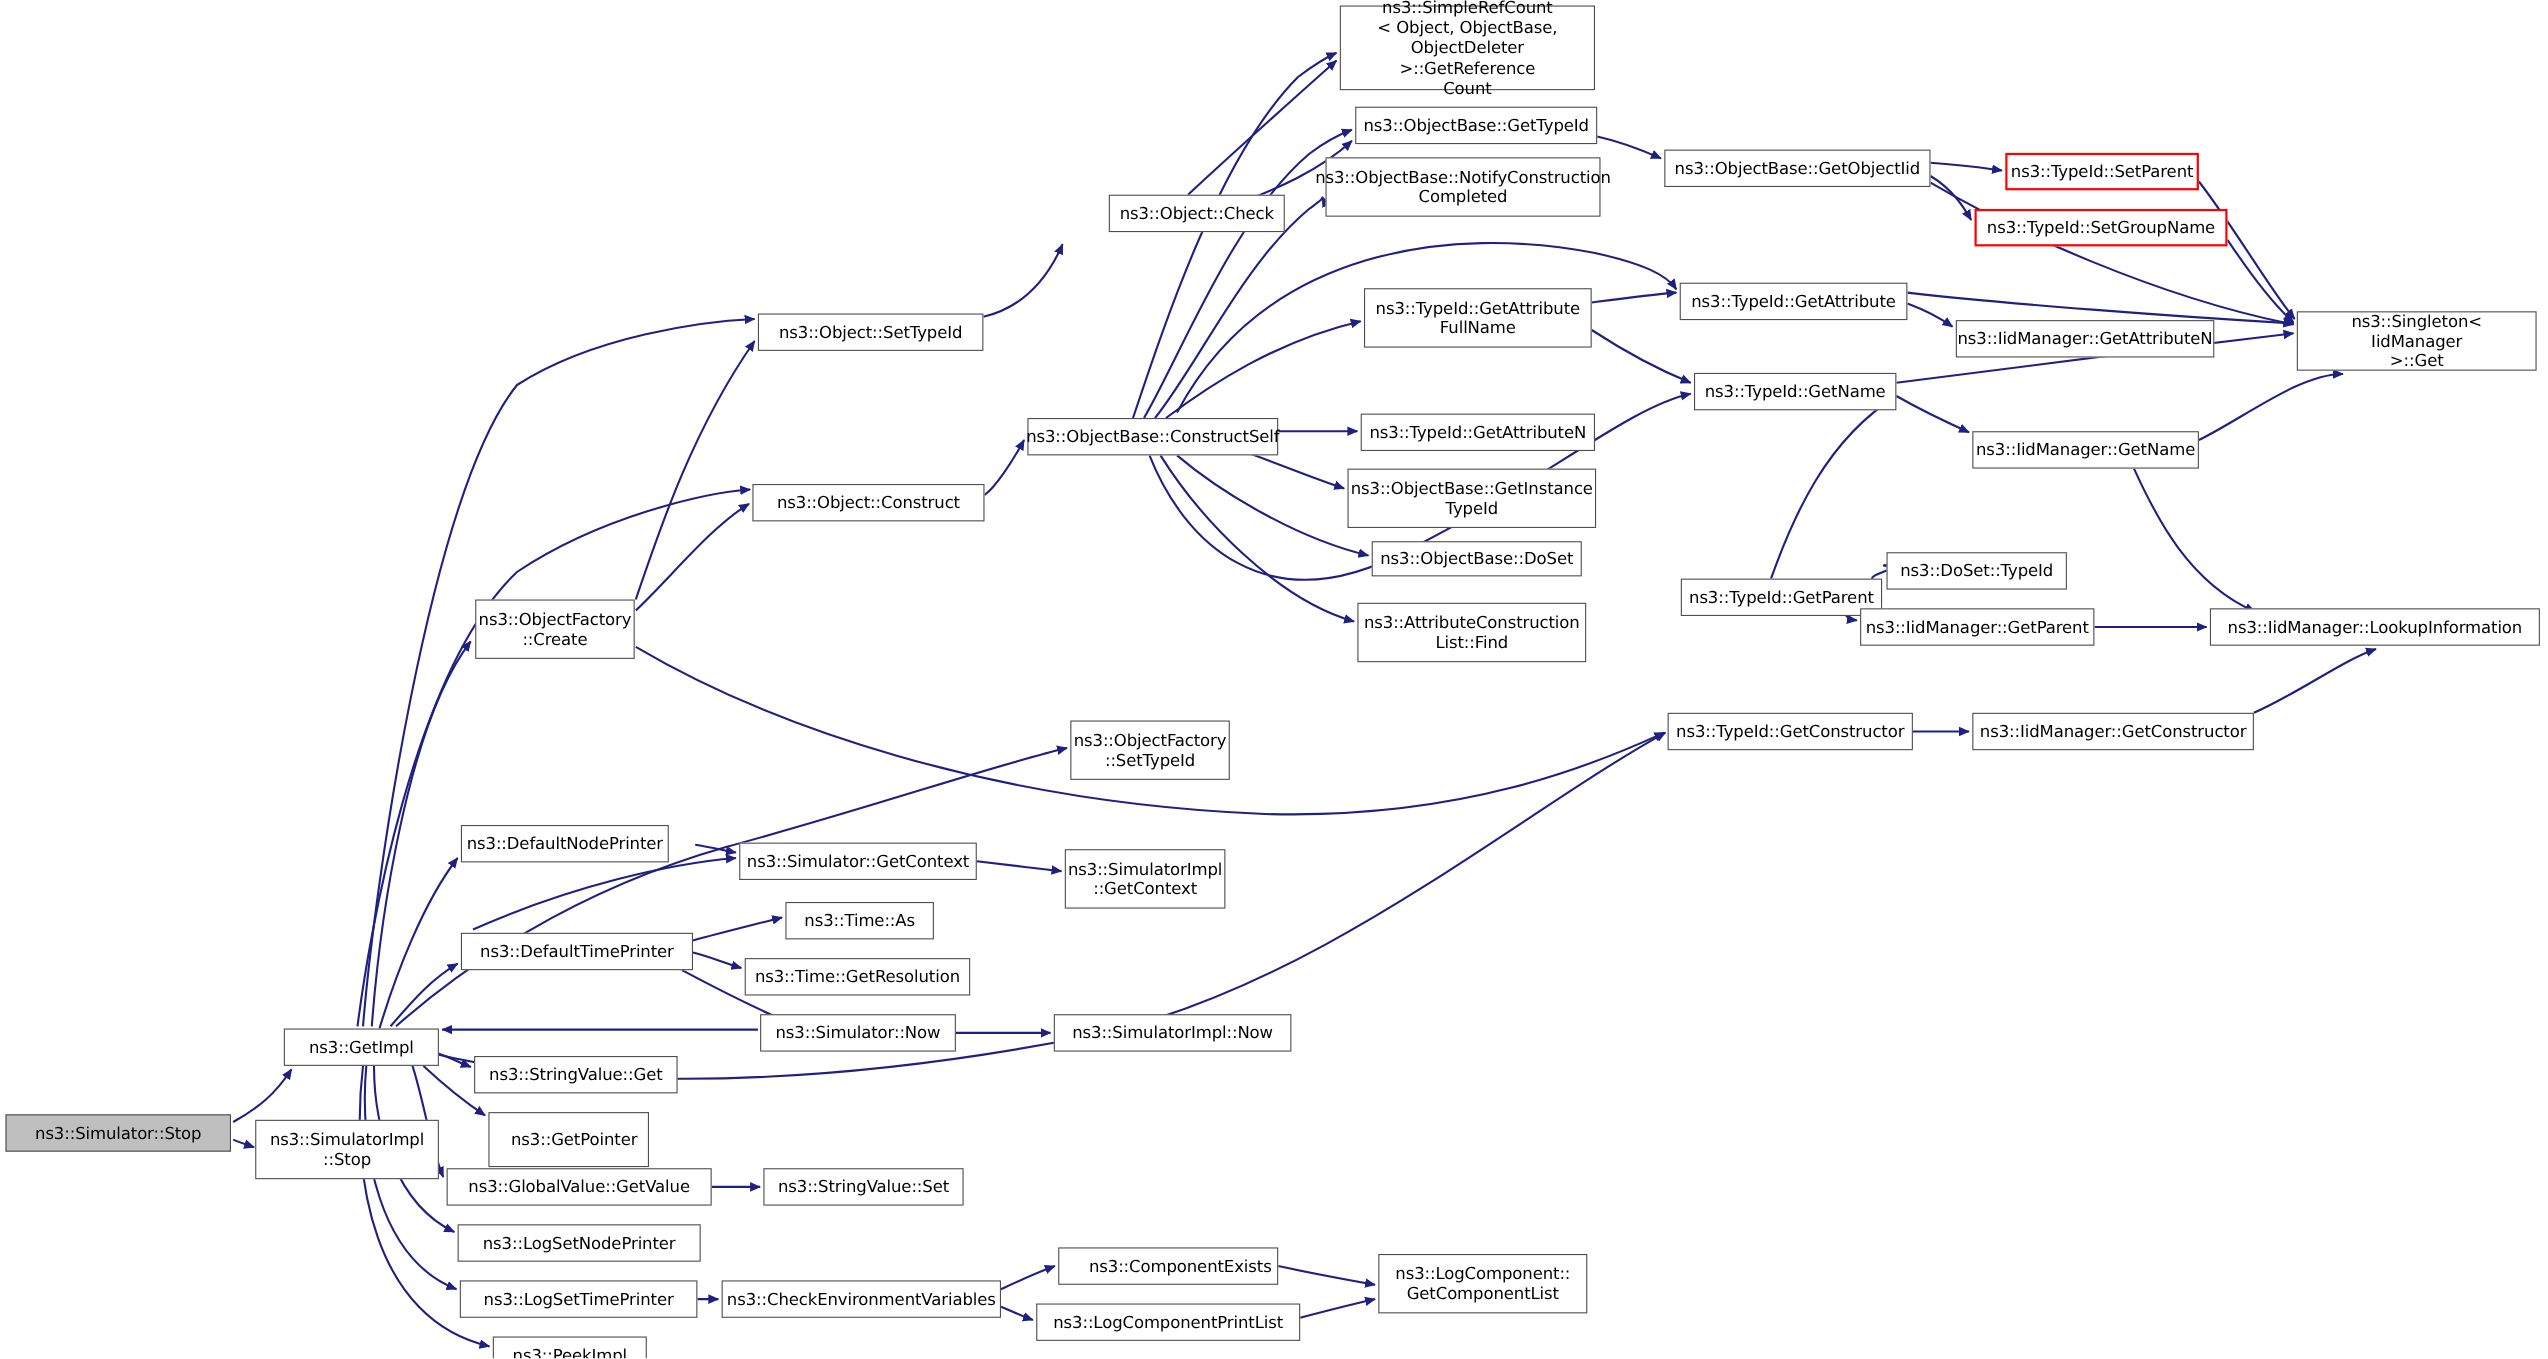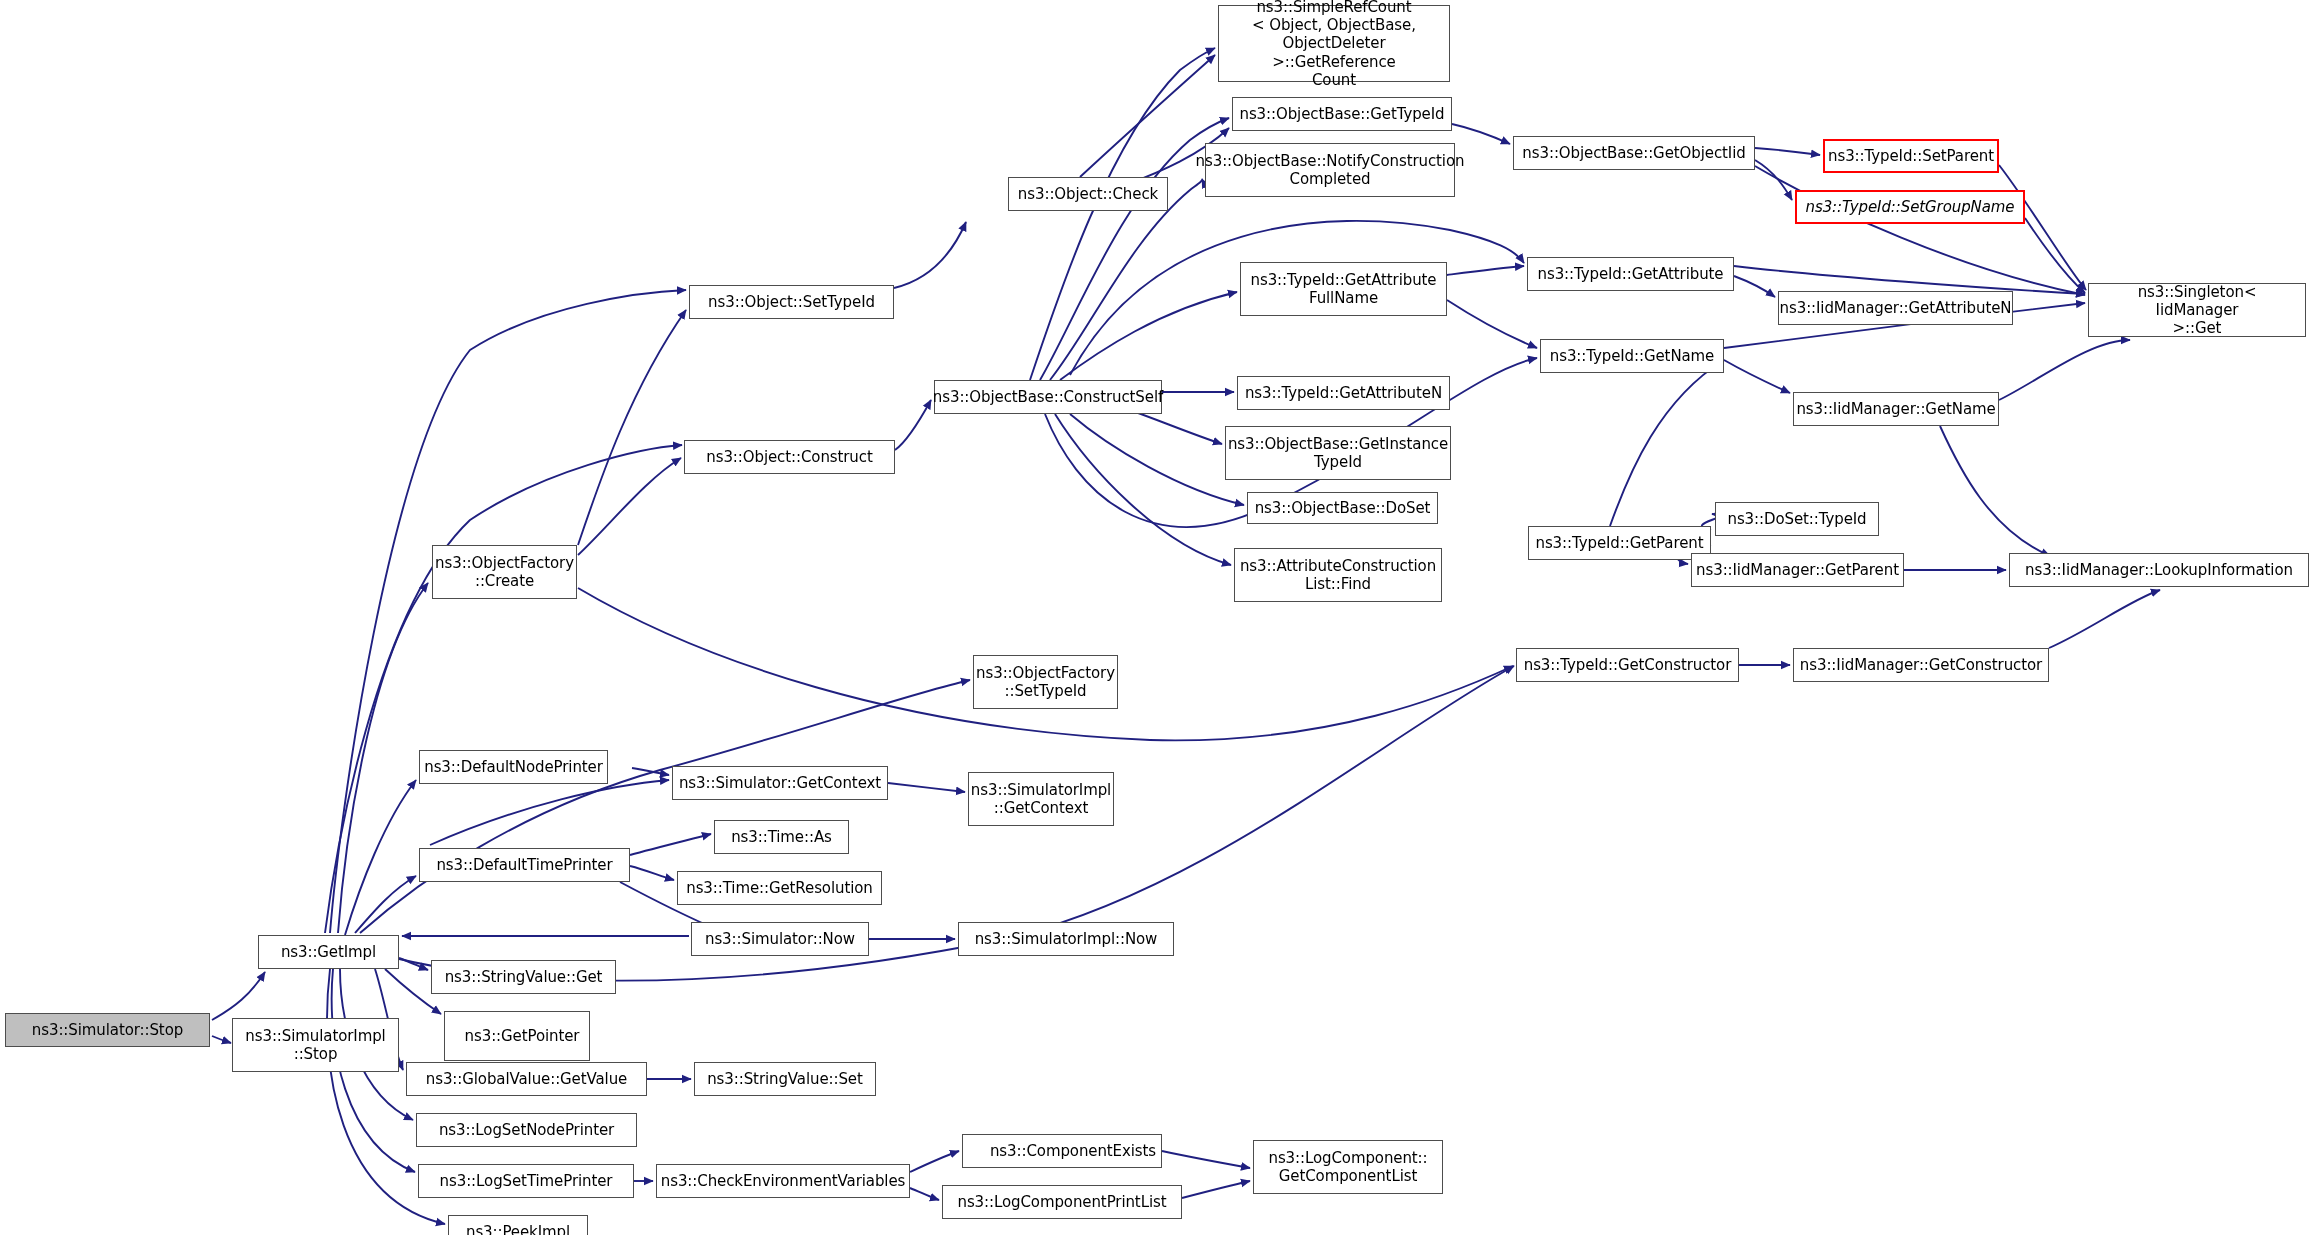--- a/index.html
+++ b/index.html
@@ -158,21 +158,21 @@
       <div class="node" style="left: 1240px; top: 262px; width: 207px; height: 54px;"><span>ns3::TypeId::GetAttribute
 FullName</span></div>
       <div class="node" style="left: 1237px; top: 376px; width: 213px; height: 34px;"><span>ns3::TypeId::GetAttributeN</span></div>
       <div class="node" style="left: 1225px; top: 426px; width: 226px; height: 54px;"><span>ns3::ObjectBase::GetInstance
 TypeId</span></div>
       <div class="node" style="left: 1247px; top: 492px; width: 191px; height: 32px;"><span>ns3::ObjectBase::DoSet</span></div>
       <div class="node" style="left: 1234px; top: 548px; width: 208px; height: 54px;"><span>ns3::AttributeConstruction
 List::Find</span></div>
       <div class="node" style="left: 1513px; top: 136px; width: 242px; height: 34px;"><span>ns3::ObjectBase::GetObjectIid</span></div>
       <div class="node alert" style="left: 1823px; top: 139px; width: 176px; height: 34px;"><span>ns3::TypeId::SetParent</span></div>
-      <div class="node alert" style="left: 1795px; top: 190px; width: 230px; height: 34px; font-style: italic;"><span>ns3::TypeId::SetGroupName</span></div>
+      <div class="node alert" style="left: 1795px; top: 190px; width: 230px; height: 34px;"><span>ns3::TypeId::SetGroupName</span></div>
       <div class="node" style="left: 1527px; top: 257px; width: 207px; height: 34px;"><span>ns3::TypeId::GetAttribute</span></div>
       <div class="node" style="left: 1540px; top: 339px; width: 184px; height: 34px;"><span>ns3::TypeId::GetName</span></div>
       <div class="node" style="left: 1778px; top: 291px; width: 235px; height: 34px;"><span>ns3::IidManager::GetAttributeN</span></div>
       <div class="node" style="left: 1793px; top: 392px; width: 206px; height: 34px;"><span>ns3::IidManager::GetName</span></div>
       <div class="node" style="left: 2088px; top: 283px; width: 218px; height: 54px;"><span>ns3::Singleton&lt; IidManager
 &gt;::Get</span></div>
       <div class="node" style="left: 1528px; top: 526px; width: 183px; height: 34px;"><span>ns3::TypeId::GetParent</span></div>
       <div class="node" style="left: 1715px; top: 502px; width: 164px; height: 34px;"><span>ns3::DoSet::TypeId</span></div>
       <div class="node" style="left: 1691px; top: 553px; width: 213px; height: 34px;"><span>ns3::IidManager::GetParent</span></div>
       <div class="node" style="left: 2009px; top: 553px; width: 300px; height: 34px;"><span>ns3::IidManager::LookupInformation</span></div>

